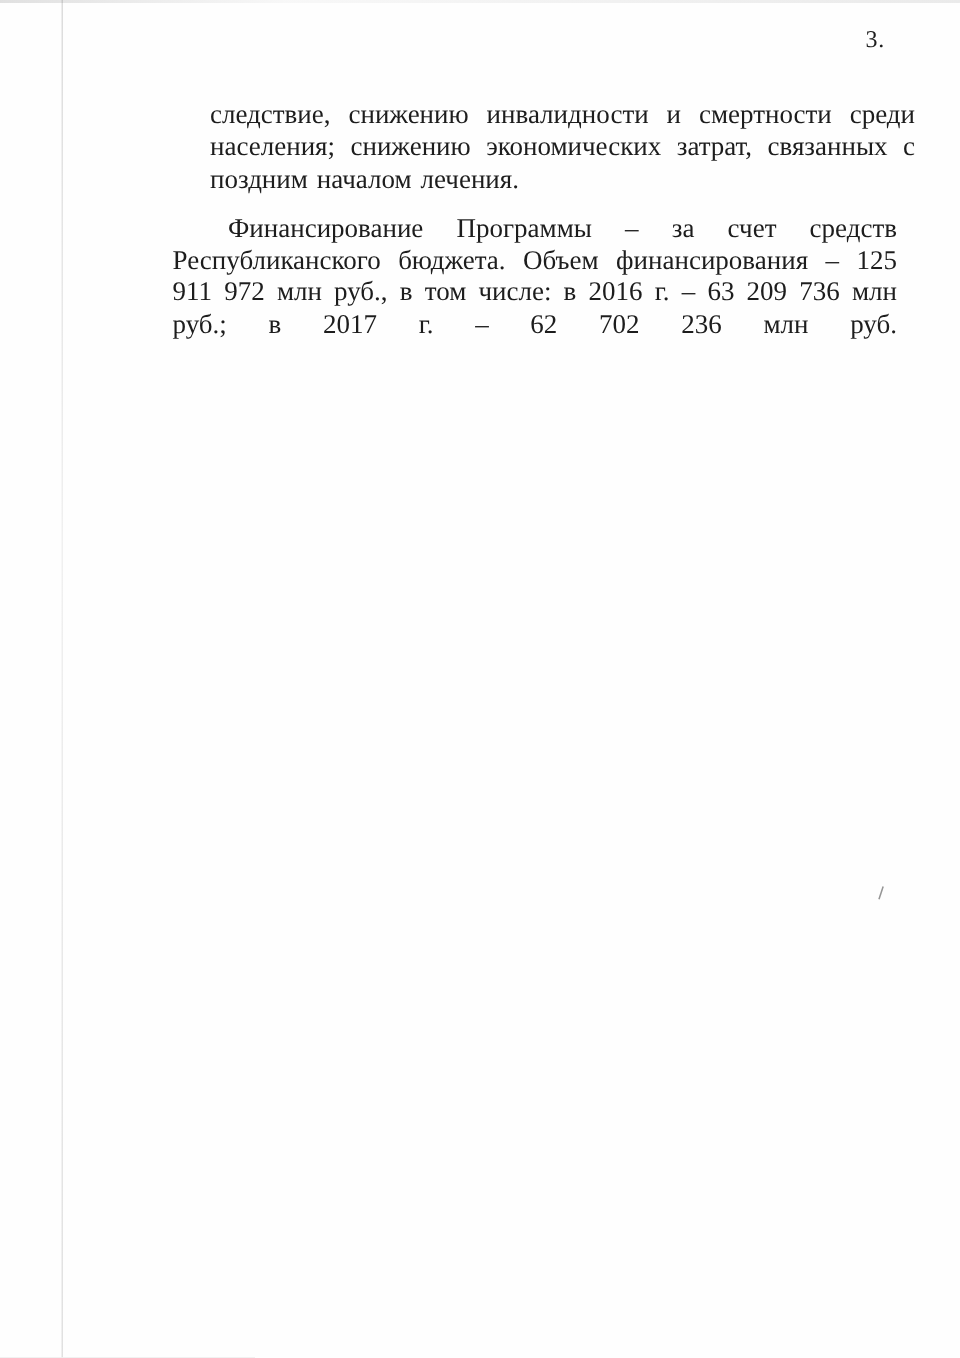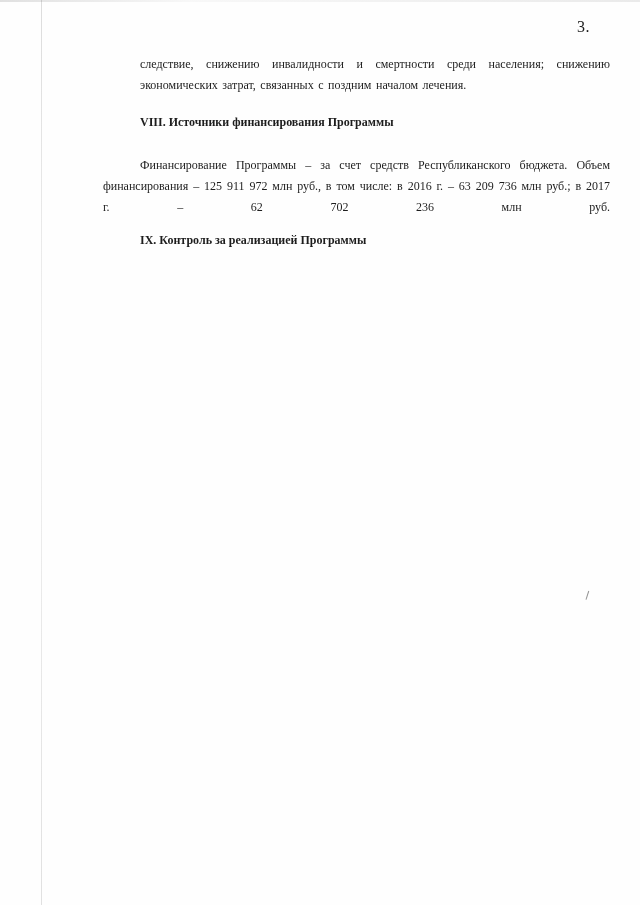--- a/index.html
+++ b/index.html
@@ -52,22 +52,22 @@
     position: absolute;
     top: 18px;
     right: 50px;
     font-size: 16px;
     letter-spacing: 0.5px;
   }
   .content {
     width: 507px;
   }
   p, h2 {
-    margin: 0;
-    font-size: 12px;
+    margin: 12px;
+    font-size: 18px;
     line-height: 21.3px;
   }
   .para {
     text-align: justify;
     word-spacing: 1.5px;
   }
   .para-block-indent {
     margin-left: 37px;
     width: 470px;
   }
@@ -97,21 +97,19 @@
   <div class="scan-line"></div>
   <div class="scan-edge-top"></div>
   <div class="scan-speck"></div>
 
   <div class="page-number">3.</div>
 
   <div class="content">
 
     <p class="para para-block-indent">следствие, снижению инвалидности и смертности среди населения; снижению экономических затрат, связанных с поздним началом лечения.</p>
 
-    <h2 class="heading">VIII. Источники финансирования Программы</h2>
 
     <p class="para para-first-indent justify-all">Финансирование Программы – за счет средств Республиканского бюджета. Объем финансирования – 125 911 972 млн руб., в том числе: в 2016 г. – 63 209 736 млн руб.; в 2017 г. – 62 702 236 млн руб.</p>
 
-    <h2 class="heading heading-2">IX. Контроль за реализацией Программы</h2>
 
 
   </div>
 </div>
 
 </body></html>

